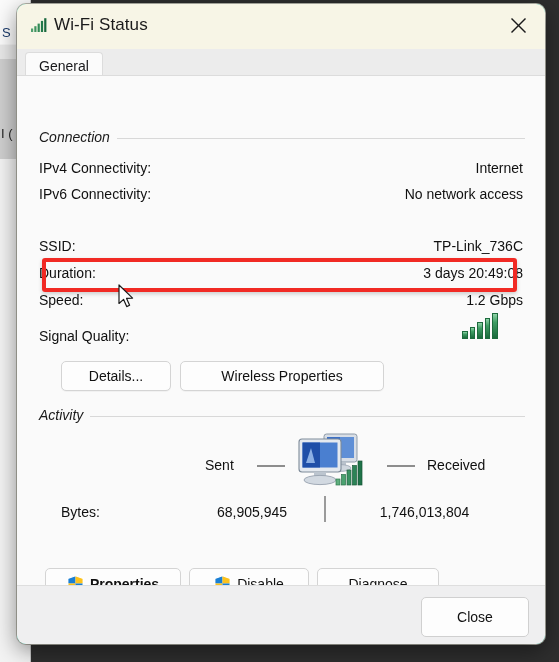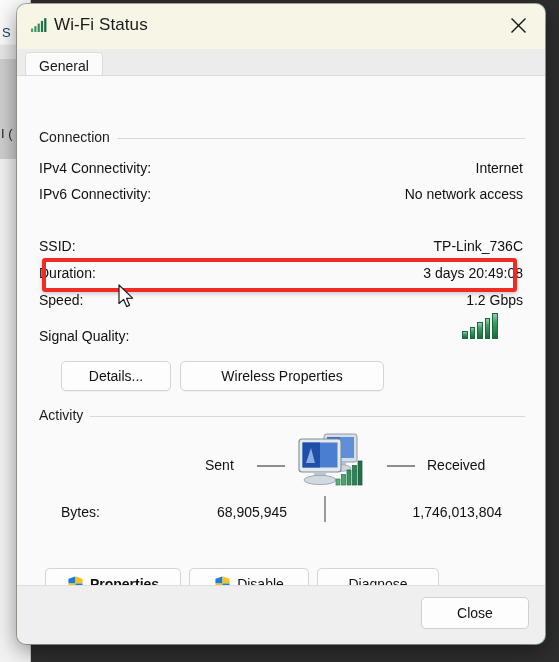--- a/index.html
+++ b/index.html
@@ -160,20 +160,21 @@
     right: 20px;
   }
   .group-title {
     font-size: 14px;
     color: #1b1b1b;
     background: #fafafa;
     padding-right: 7px;
     position: absolute;
     left: 0;
     top: -9px;
+    font-style: italic;
   }
   .group-rule {
     position: absolute;
     left: 0;
     right: 0;
     top: 0;
     height: 1px;
     background: #d8d8d8;
   }
 
@@ -253,21 +254,21 @@
     height: 58px;
     background: #efeff0;
     border-top: 1px solid #dedede;
     position: relative;
   }
   #close-button {
     position: absolute;
     right: 16px;
     top: 11px;
     width: 108px;
-    height: 32px;
+    height: 40px;
     background: #fdfdfd;
     border: 1px solid #d0d0d0;
     border-radius: 5px;
     font-size: 14px;
     color: #111;
     display: flex;
     align-items: center;
     justify-content: center;
     box-sizing: border-box;
     cursor: default;
@@ -409,21 +410,21 @@
         </svg>
       </div>
 
       <div class="act-dash" style="left:370px; top:389px; width:28px;"></div>
       <div style="position:absolute; left:410px; top:381px; font-size:14px; color:#101010;">Received</div>
 
       <div class="act-divider" style="left:307px; top:420px; height:26px;"></div>
 
       <div style="position:absolute; left:44px; top:428px; font-size:14px; color:#101010;">Bytes:</div>
       <div style="position:absolute; left:120px; top:428px; width:150px; text-align:right; font-size:14px; color:#101010;">68,905,945</div>
-      <div style="position:absolute; left:330px; top:428px; width:155px; text-align:right; font-size:14px; color:#101010;">1,746,013,804</div>
+      <div style="position:absolute; left:330px; top:428px; width:155px; text-align:center; font-size:14px; color:#101010;">1,746,013,804</div>
 
       <div class="btn" style="left:28px; top:492px; width:136px; height:31px;font-weight:bold;">
         <span class="shield">
           <svg width="17" height="17" viewBox="0 0 20 20">
             <defs>
               <clipPath id="shClip1">
                 <path d="M10 1 L19 4 V10 C19 15 15 18.4 10 19.6 C5 18.4 1 15 1 10 V4 Z"></path>
               </clipPath>
             </defs>
             <g clip-path="url(#shClip1)">

